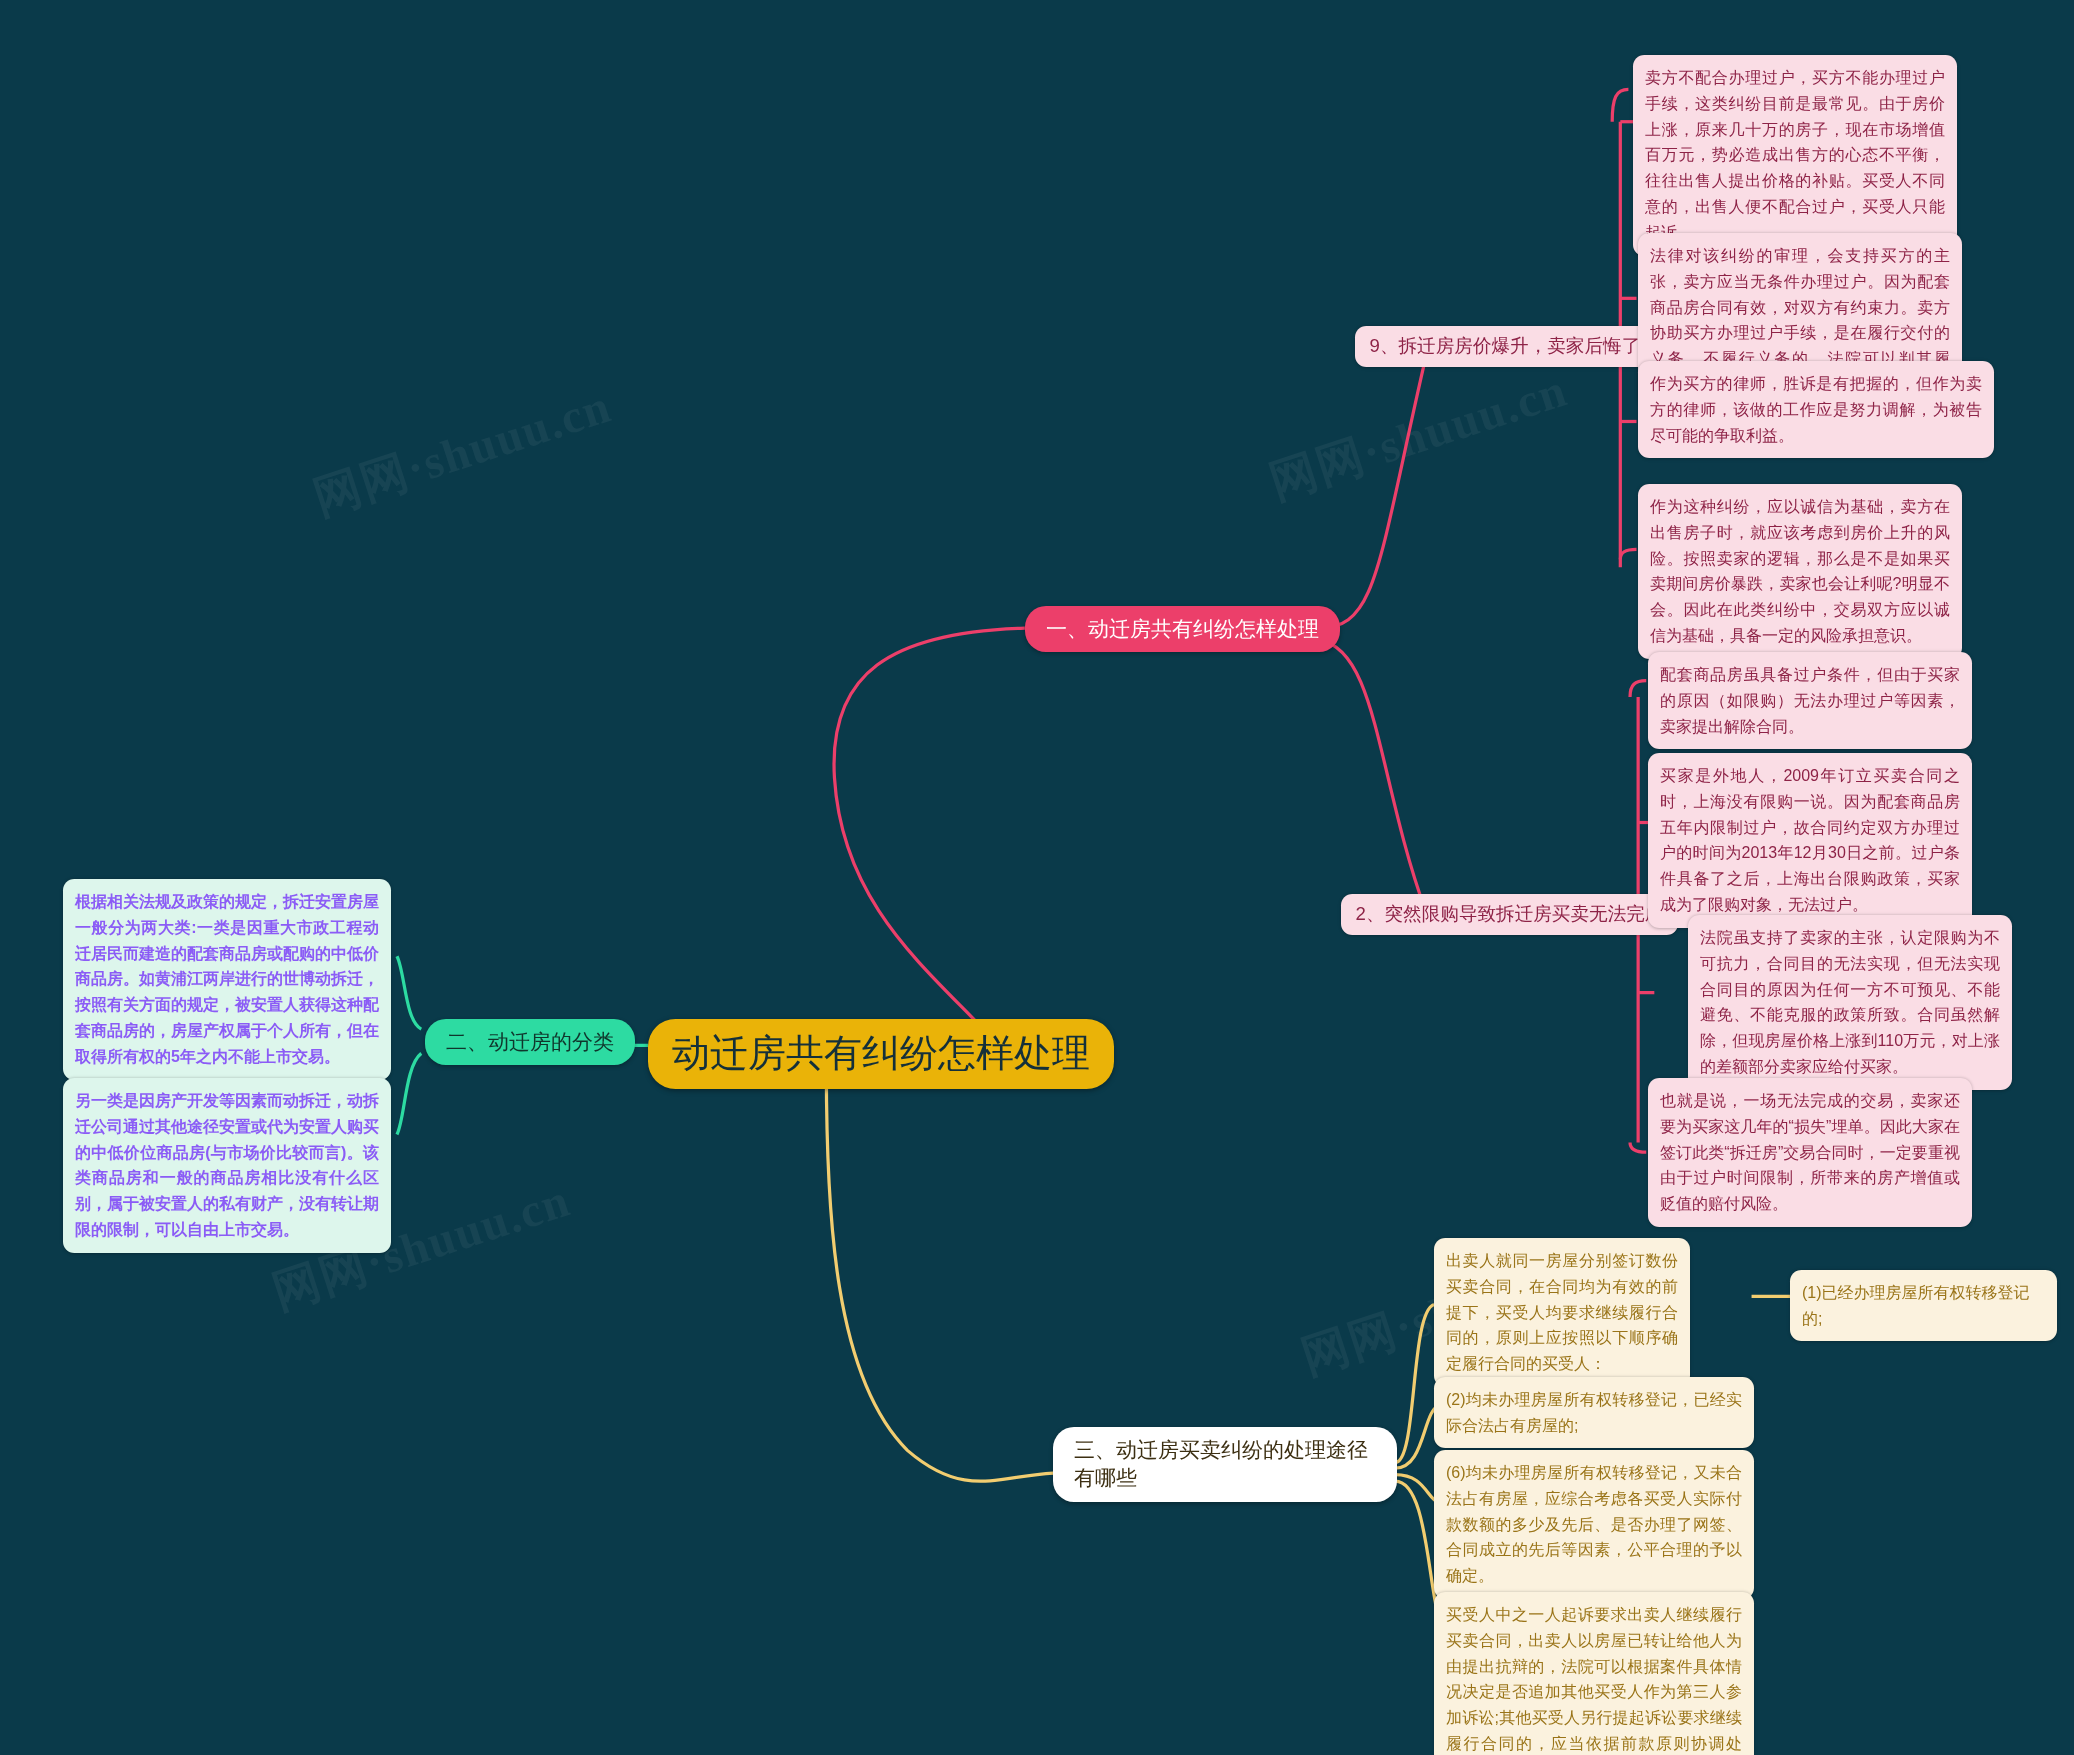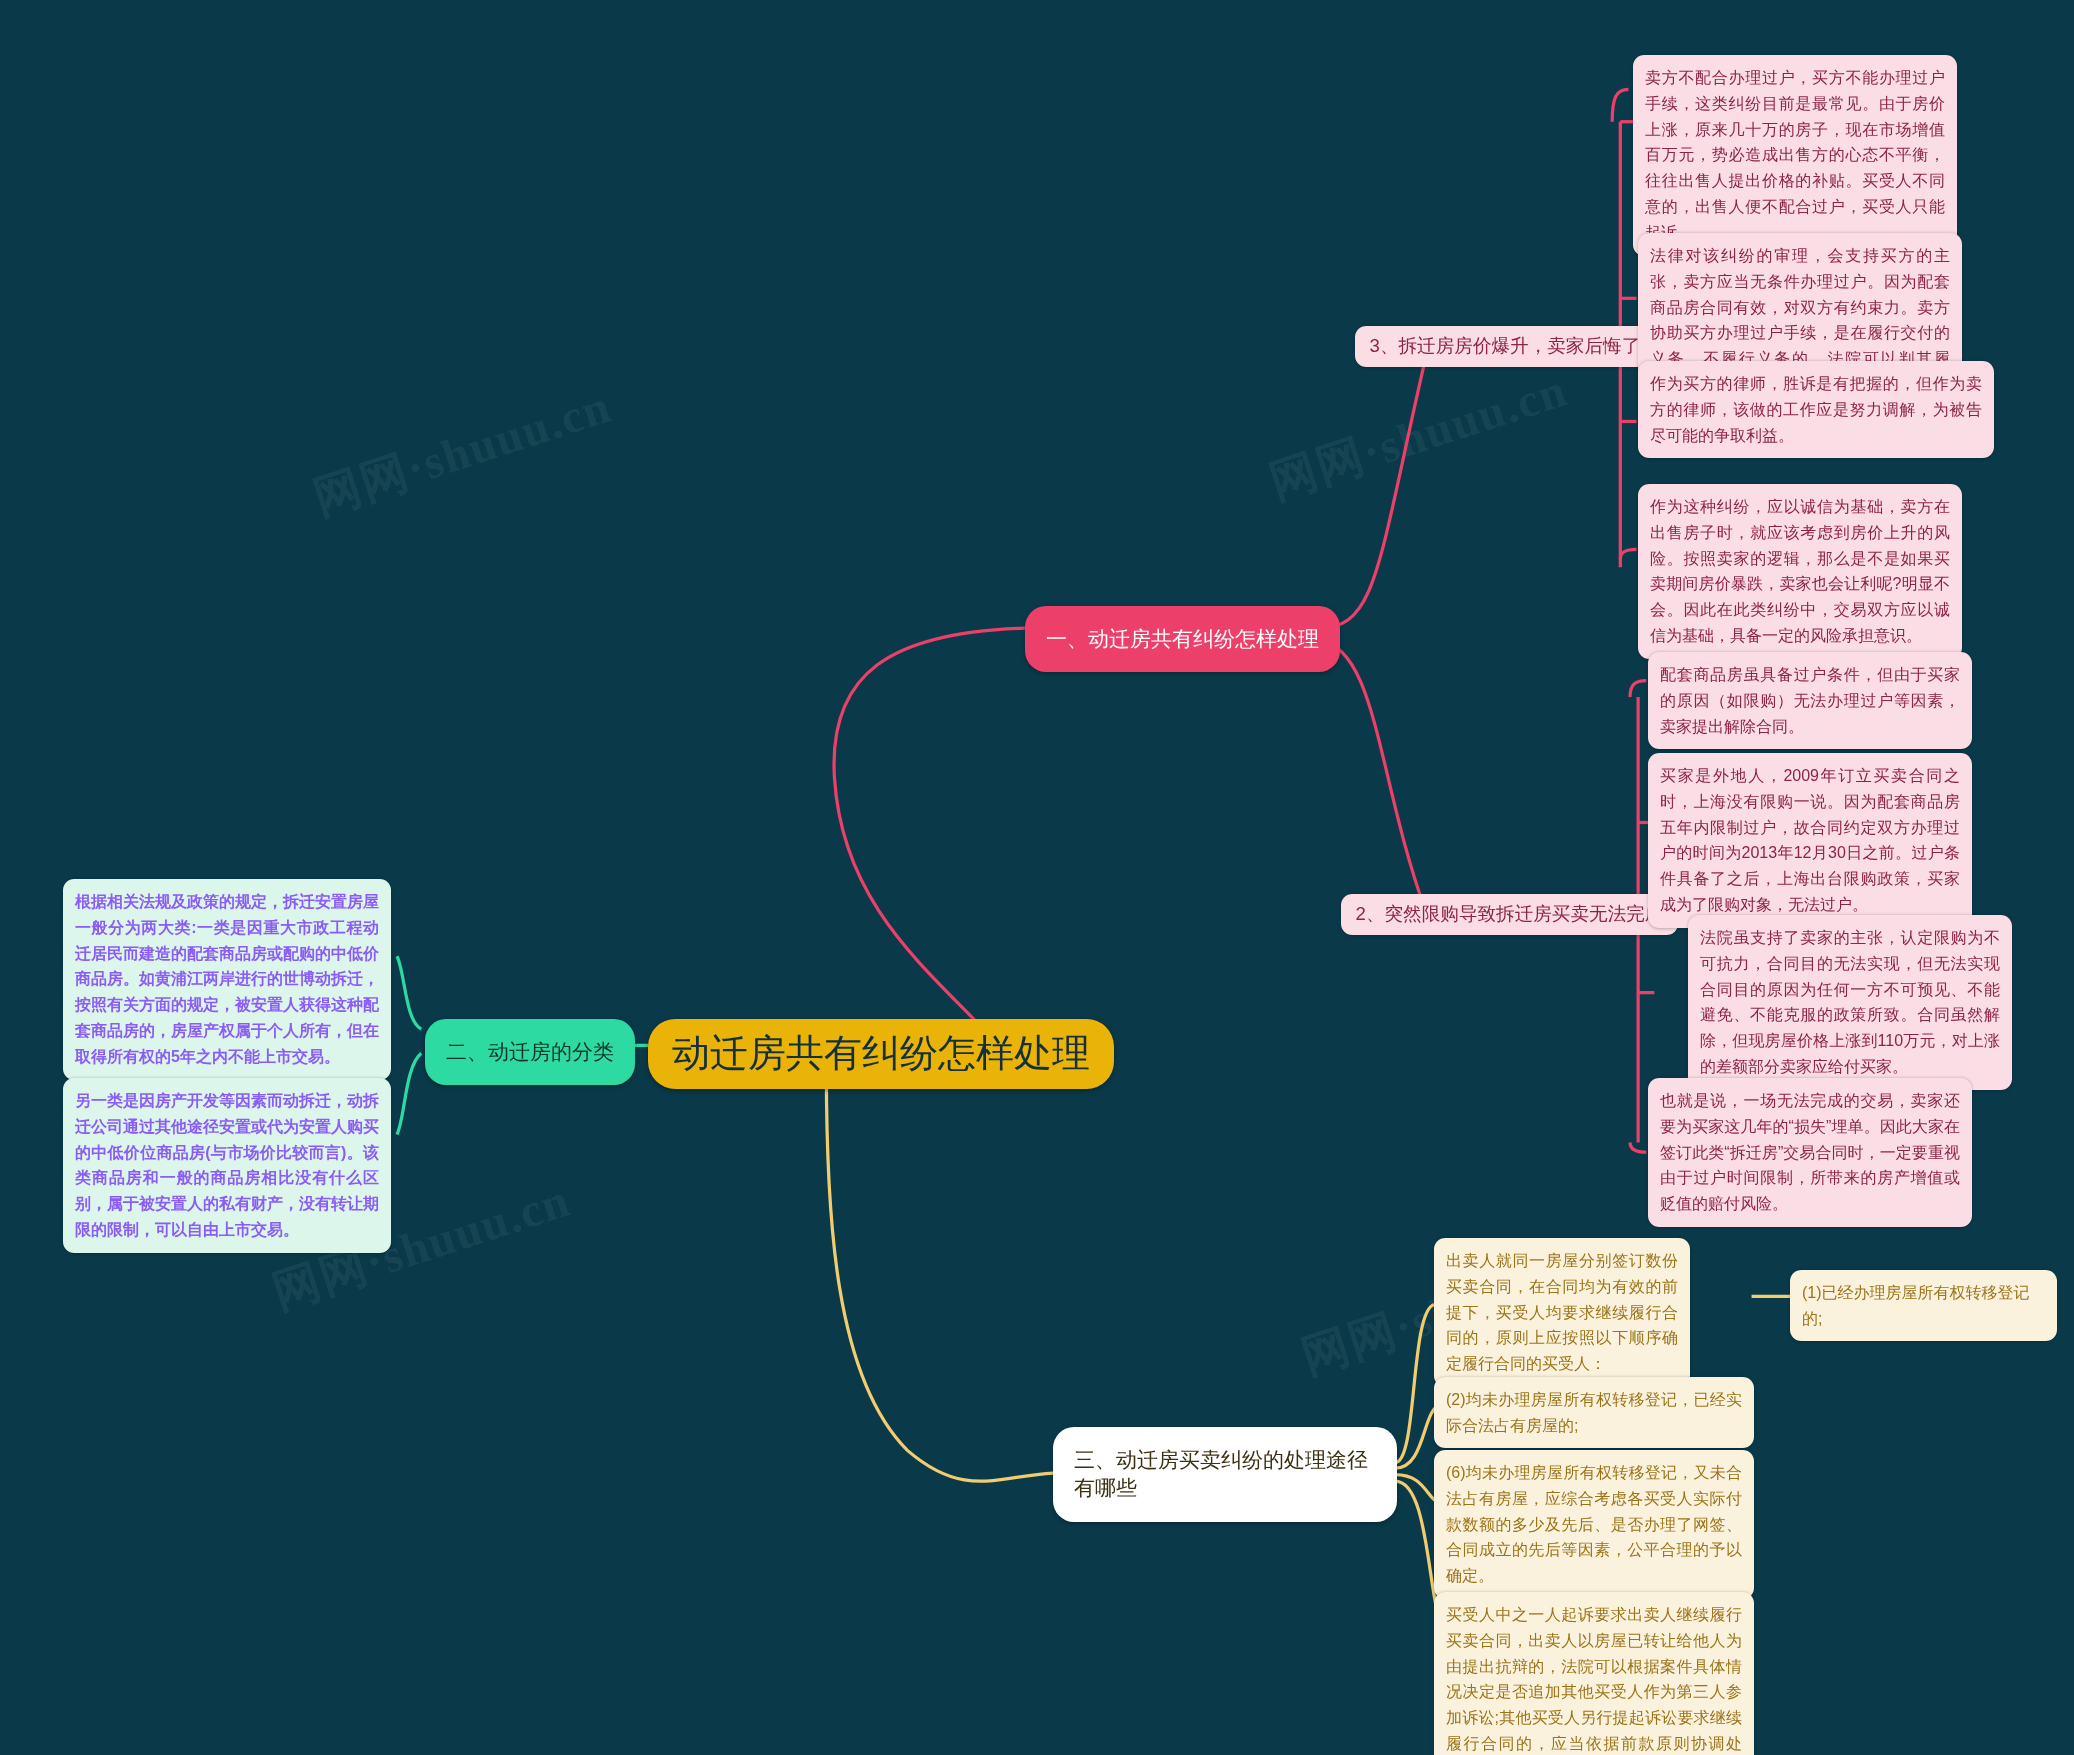--- a/index.html
+++ b/index.html
@@ -36,21 +36,21 @@
     border-radius: 27.5px;
     padding: 11.3px 24px;
     font-size: 38px;
     line-height: 1.25;
     white-space: nowrap;
     box-shadow: 0 1.6px 4.9px rgba(0,0,0,0.35);
   }
   
   .topic {
     border-radius: 21px;
-    padding: 19px 21px;
+    padding: 9px 21px;
     font-size: 21px;
     line-height: 1.35;
     box-shadow: 0 1.6px 4px rgba(0,0,0,0.3);
   }
   .topic.pink   { background:#ec3f6a; color:#ffffff; }
   .topic.green  { background:#2ddba2; color:#10362c; }
   .topic.yellow { background:#ffffff; color:#3c2f12; }
 
   
   .sub {
@@ -121,21 +121,21 @@
     <path d="M1722,1812 C1760,1812 1755,1740 1778,1733" stroke="#f2cd70" stroke-width="4" fill="none"></path>
     <path d="M1722,1820 C1760,1820 1760,1850 1778,1856" stroke="#f2cd70" stroke-width="4" fill="none"></path>
     <path d="M1722,1828 C1770,1828 1760,2010 1790,2022" stroke="#f2cd70" stroke-width="4" fill="none"></path>
     <path d="M2162,1600 L2210,1600" stroke="#f2cd70" stroke-width="4" fill="none"></path>
   </svg>
 
   <div class="node root" style="left:648px; top:1019px;">动迁房共有纠纷怎样处理</div>
 
   <div class="node topic pink" style="left:1025px; top:606px;">一、动迁房共有纠纷怎样处理</div>
 
-  <div class="node sub" style="left:1355px; top:326px;">3、拆迁房房价爆升，卖家后悔了</div>
+  <div class="node sub" style="left:1355px; top:326px;">9、拆迁房房价爆升，卖家后悔了</div>
 
   <div class="node leaf pink" style="left:1633px; top:55px; width:324px;">卖方不配合办理过户，买方不能办理过户手续，这类纠纷目前是最常见。由于房价上涨，原来几十万的房子，现在市场增值百万元，势必造成出售方的心态不平衡，往往出售人提出价格的补贴。买受人不同意的，出售人便不配合过户，买受人只能起诉。</div>
   <div class="node leaf pink" style="left:1638px; top:233px; width:324px;">法律对该纠纷的审理，会支持买方的主张，卖方应当无条件办理过户。因为配套商品房合同有效，对双方有约束力。卖方协助买方办理过户手续，是在履行交付的义务。不履行义务的，法院可以判其履行。</div>
   <div class="node leaf pink" style="left:1638px; top:361px; width:356px;">作为买方的律师，胜诉是有把握的，但作为卖方的律师，该做的工作应是努力调解，为被告尽可能的争取利益。</div>
   <div class="node leaf pink" style="left:1638px; top:484px; width:324px;">作为这种纠纷，应以诚信为基础，卖方在出售房子时，就应该考虑到房价上升的风险。按照卖家的逻辑，那么是不是如果买卖期间房价暴跌，卖家也会让利呢?明显不会。因此在此类纠纷中，交易双方应以诚信为基础，具备一定的风险承担意识。</div>
 
   <div class="node sub" style="left:1341px; top:894px;">2、突然限购导致拆迁房买卖无法完成</div>
 
   <div class="node leaf pink" style="left:1648px; top:652px; width:324px;">配套商品房虽具备过户条件，但由于买家的原因（如限购）无法办理过户等因素，卖家提出解除合同。</div>
   <div class="node leaf pink" style="left:1648px; top:753px; width:324px;">买家是外地人，2009年订立买卖合同之时，上海没有限购一说。因为配套商品房五年内限制过户，故合同约定双方办理过户的时间为2013年12月30日之前。过户条件具备了之后，上海出台限购政策，买家成为了限购对象，无法过户。</div>

